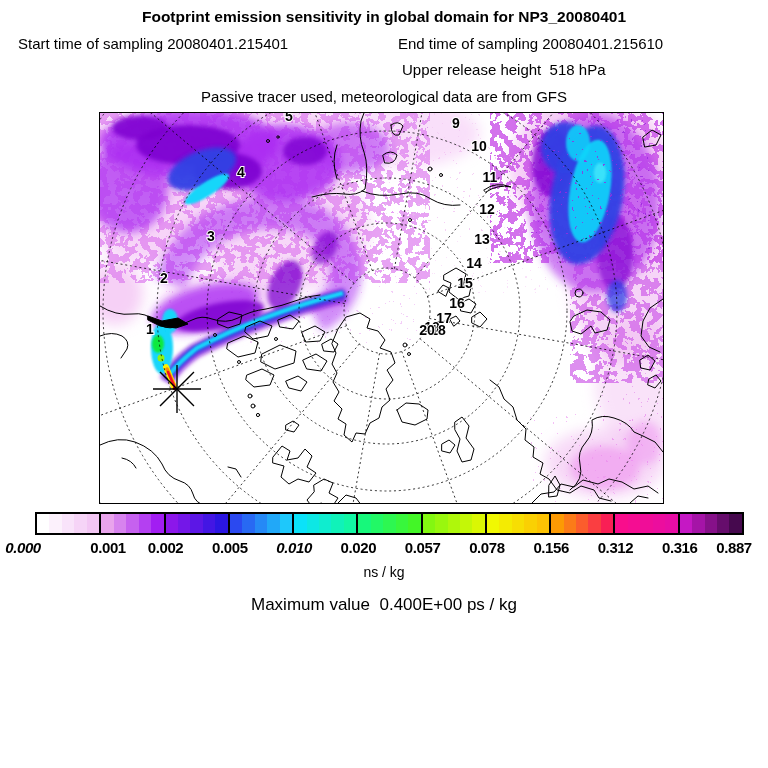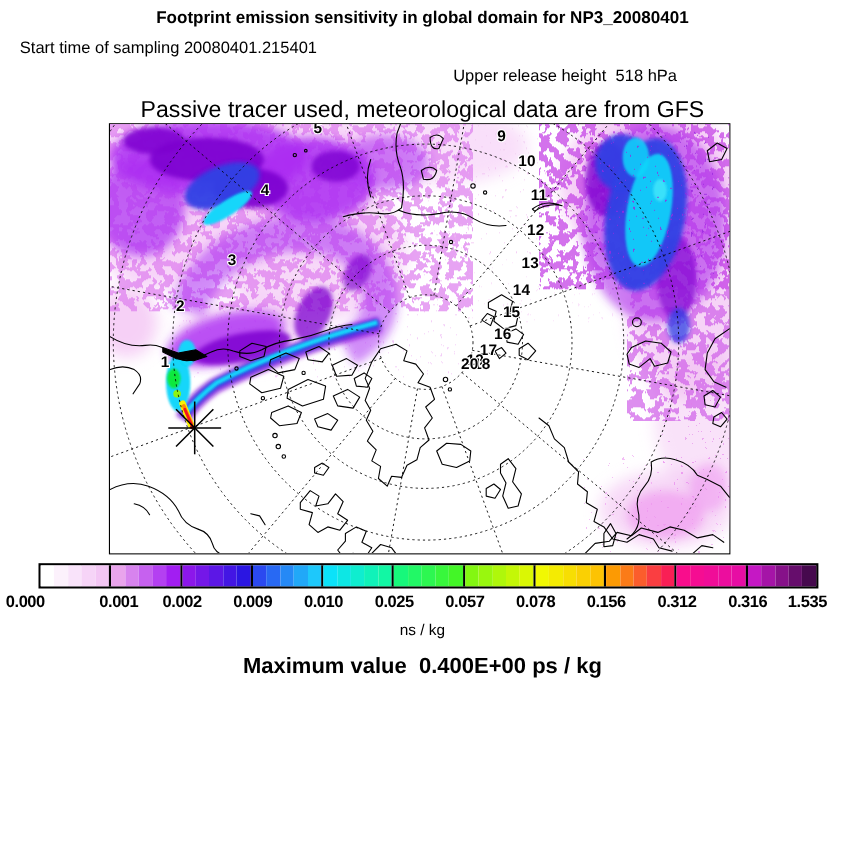--- a/index.html
+++ b/index.html
@@ -1,46 +1,47 @@
 <!DOCTYPE html>
 <html><head>
 <meta charset="utf-8">
 <style>
   html,body{margin:0;padding:0;background:#fff;}
   .page{position:relative;width:768px;height:768px;background:#fff;overflow:hidden;
         font-family:"Liberation Sans",sans-serif;color:#000;}
   .hline{position:absolute;left:0;width:768px;text-align:center;white-space:pre;}
   .title{top:8px;font-size:15.5px;font-weight:bold;}
-  .tracer{top:88px;font-size:21px;}
+  .tracer{top:88px;font-size:15px;}
   .hspan{position:absolute;font-size:15px;white-space:pre;text-align:center;}
   #start-label{left:18px;top:35px;}
   #end-label{left:398px;top:35px;}
   #lower-label{left:90px;top:61px;}
-  #upper-label{left:412px;top:61px;}
+  #upper-label{left:402px;top:61px;}
   #map-svg{position:absolute;left:99px;top:112px;border:1.5px solid #000;background:#fff;}
   .traj{font:bold 14px "Liberation Sans",sans-serif;fill:#000;stroke:#fff;stroke-width:2px;
         paint-order:stroke;text-anchor:middle;}
   #colorbar{position:absolute;left:35px;top:512px;width:709px;height:23px;border:2px solid #000;
             box-sizing:border-box;display:flex;background:#fff;}
   .cb-seg{flex:1;display:flex;border-left:2px solid #000;}
   .cb-seg:first-child{border-left:none;}
   .cb-cell{flex:1;}
   #cb-ticks{position:absolute;left:0;top:539px;width:768px;height:20px;}
   .cb-tick{position:absolute;transform:translateX(-50%);font-size:15px;font-weight:bold;
            letter-spacing:-0.4px;white-space:pre;}
   .unit{top:564px;font-size:14px;}
-  .maxv{top:595px;font-size:20px;font-weight:bold;}
+  .maxv{top:595px;font-size:17px;}
 </style>
 </head>
 <body>
 
 <div class="page">
 
   <div class="hline title">Footprint emission sensitivity in global domain for NP3_20080401</div>
   <span class="hspan" id="start-label">Start time of sampling 20080401.215401</span>
+  <span class="hspan" id="end-label">End time of sampling 20080401.215610</span>
   <span class="hspan" id="upper-label">Upper release height  518 hPa</span>
   <div class="hline tracer">Passive tracer used, meteorological data are from GFS</div>
 
   <svg id="map-svg" width="563" height="390" viewBox="0 0 563 390" xmlns="http://www.w3.org/2000/svg">
     <defs>
       <clipPath id="mclip">
           <rect x="0" y="0" width="563" height="390"></rect>
         </clipPath>
       <filter id="b8" x="-60%" y="-60%" width="220%" height="220%">
           <feGaussianBlur stdDeviation="7"></feGaussianBlur>
@@ -351,29 +352,29 @@
       </div>
       <div class="cb-seg">
         <div class="cb-cell" style="background: rgb(197, 24, 196);"></div>
         <div class="cb-cell" style="background: rgb(165, 20, 167);"></div>
         <div class="cb-cell" style="background: rgb(134, 17, 137);"></div>
         <div class="cb-cell" style="background: rgb(102, 13, 108);"></div>
         <div class="cb-cell" style="background: rgb(70, 9, 78);"></div>
       </div>
     </div>
   <div id="cb-ticks">
-      <span class="cb-tick" style="left: 23px;">0.000</span>
+      <span class="cb-tick" style="left: 23px; font-style: italic;">0.000</span>
       <span class="cb-tick" style="left: 108px;">0.001</span>
       <span class="cb-tick" style="left: 165.545px;">0.002</span>
-      <span class="cb-tick" style="left: 229.818px;">0.009</span>
-      <span class="cb-tick" style="left: 294.091px;">0.010</span>
-      <span class="cb-tick" style="left: 358.364px;">0.025</span>
+      <span class="cb-tick" style="left: 229.818px;">0.005</span>
+      <span class="cb-tick" style="left: 294.091px; font-style: italic;">0.010</span>
+      <span class="cb-tick" style="left: 358.364px;">0.020</span>
       <span class="cb-tick" style="left: 422.636px;">0.057</span>
       <span class="cb-tick" style="left: 486.909px;">0.078</span>
       <span class="cb-tick" style="left: 551.182px;">0.156</span>
       <span class="cb-tick" style="left: 615.455px;">0.312</span>
       <span class="cb-tick" style="left: 679.727px;">0.316</span>
-      <span class="cb-tick" style="left: 734px;">1.535</span>
+      <span class="cb-tick" style="left: 734px;">0.887</span>
     </div>
   <div class="hline unit">ns / kg</div>
   <div class="hline maxv">Maximum value  0.400E+00 ps / kg</div>
 
 </div>
 
 </body></html>

